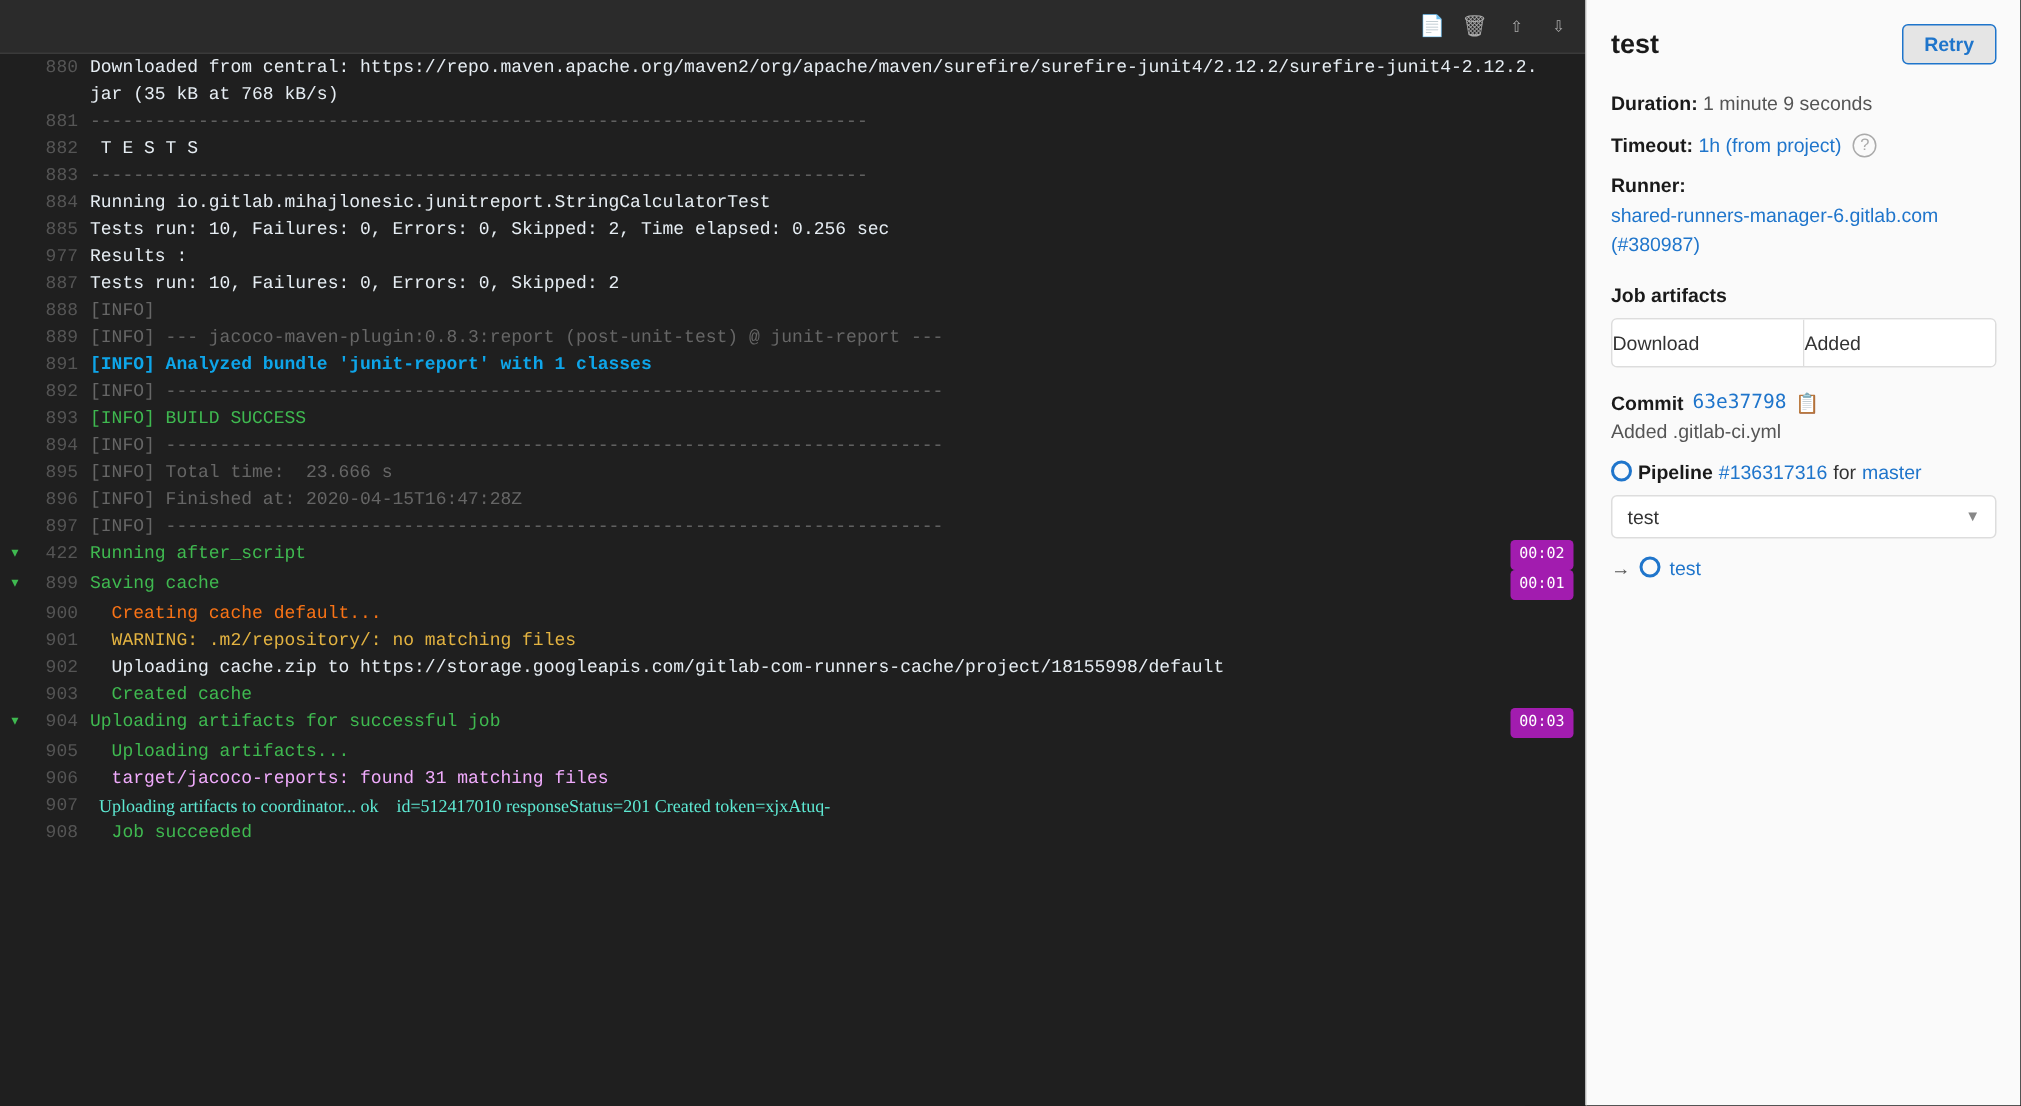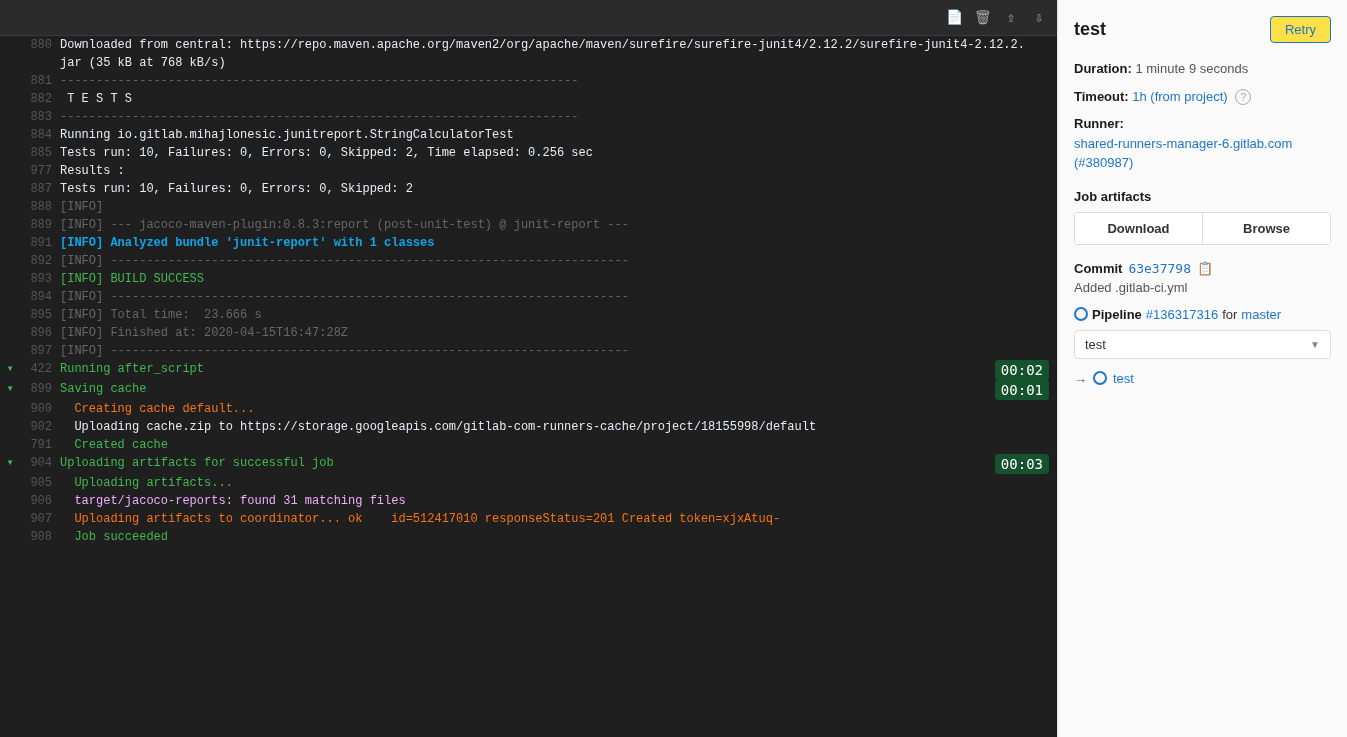--- a/index.html
+++ b/index.html
@@ -65,23 +65,23 @@
       padding-top: 0;
     }
     .line-content {
       flex: 1;
       white-space: pre;
       color: #ccc;
     }
     .line-badge {
       margin-left: auto;
       margin-right: 8px;
-      background: #14532d;
+      background: #a21caf;
       color: #fff;
-      font-size: 14px;
+      font-size: 10px;
       padding: 1px 6px;
       border-radius: 3px;
       font-family: monospace;
       align-self: center;
     }
 
     
     .sidebar {
       width: 290px;
       min-width: 290px;
@@ -99,26 +99,26 @@
       margin-bottom: 16px;
     }
     .sidebar-title {
       font-size: 18px;
       font-weight: 600;
       color: #1a1a1a;
     }
     .retry-btn {
       border: 1px solid #1f75cb;
       color: #1f75cb;
-      background: #fde047;
+      background: #e5e5e5;
       padding: 5px 14px;
       border-radius: 4px;
       cursor: pointer;
       font-size: 13px;
-      font-weight: 400;
+      font-weight: 700;
     }
     .meta-row {
       margin-bottom: 8px;
       line-height: 1.5;
     }
     .meta-label {
       font-weight: 600;
       color: #1a1a1a;
     }
     .meta-value {
@@ -150,29 +150,28 @@
     .artifact-btns {
       display: flex;
       gap: 0;
       border: 1px solid #ddd;
       border-radius: 4px;
       overflow: hidden;
       margin-bottom: 16px;
     }
     .artifact-btn {
       flex: 1;
-      text-align: center;
+      text-align: left;
       padding: 8px 0;
       cursor: pointer;
       font-size: 13px;
       color: #333;
       background: #fff;
       border: none;
       border-right: 1px solid #ddd;
-      font-weight: bold;
     }
     .artifact-btn:last-child { border-right: none; }
     .commit-row {
       display: flex;
       align-items: center;
       gap: 6px;
       margin-bottom: 4px;
     }
     .commit-hash {
       color: #1f75cb;
@@ -348,26 +347,31 @@
         <span class="line-content" style="color: rgb(63, 185, 80);">Saving cache</span>
         <span class="line-badge">00:01</span>
       </div>
       <div class="log-line">
         <span class="line-toggle" style="color: rgb(63, 185, 80);"></span>
         <span class="line-num">900</span>
         <span class="line-content" style="color: #f97316;">  Creating cache default...</span>
       </div>
       <div class="log-line">
         <span class="line-toggle" style="color: rgb(63, 185, 80);"></span>
+        <span class="line-num">901</span>
+        <span class="line-content" style="color: rgb(227, 179, 65);">  WARNING: .m2/repository/: no matching files</span>
+      </div>
+      <div class="log-line">
+        <span class="line-toggle" style="color: rgb(63, 185, 80);"></span>
         <span class="line-num">902</span>
         <span class="line-content" style="color: rgb(230, 237, 243);">  Uploading cache.zip to https://storage.googleapis.com/gitlab-com-runners-cache/project/18155998/default</span>
       </div>
       <div class="log-line">
         <span class="line-toggle" style="color: rgb(63, 185, 80);"></span>
-        <span class="line-num">791</span>
+        <span class="line-num">903</span>
         <span class="line-content" style="color: rgb(63, 185, 80);">  Created cache</span>
       </div>
       <div class="log-line">
         <span class="line-toggle" style="color: rgb(63, 185, 80);">▾</span>
         <span class="line-num">904</span>
         <span class="line-content" style="color: rgb(63, 185, 80);">Uploading artifacts for successful job</span>
         <span class="line-badge">00:03</span>
       </div>
       <div class="log-line">
         <span class="line-toggle" style="color: rgb(63, 185, 80);"></span>
@@ -375,21 +379,21 @@
         <span class="line-content" style="color: rgb(63, 185, 80);">  Uploading artifacts...</span>
       </div>
       <div class="log-line">
         <span class="line-toggle" style="color: rgb(63, 185, 80);"></span>
         <span class="line-num">906</span>
         <span class="line-content" style="color: #f0abfc;">  target/jacoco-reports: found 31 matching files</span>
       </div>
       <div class="log-line">
         <span class="line-toggle" style="color: rgb(63, 185, 80);"></span>
         <span class="line-num">907</span>
-        <span class="line-content" style="color: #f97316;">  Uploading artifacts to coordinator... ok    id=512417010 responseStatus=201 Created token=xjxAtuq-</span>
+        <span class="line-content" style="color: #5eead4; font-family: Liberation Serif, serif;">  Uploading artifacts to coordinator... ok    id=512417010 responseStatus=201 Created token=xjxAtuq-</span>
       </div>
       <div class="log-line">
         <span class="line-toggle" style="color: rgb(63, 185, 80);"></span>
         <span class="line-num">908</span>
         <span class="line-content" style="color: rgb(63, 185, 80);">  Job succeeded</span>
       </div>
     </div>
 </div>
 
 <div class="sidebar">
@@ -411,21 +415,21 @@
 
   <div class="meta-row">
     <span class="meta-label">Runner:</span>
     <br>
     <span class="meta-link">shared-runners-manager-6.gitlab.com (#380987)</span>
   </div>
 
   <div class="section-label">Job artifacts</div>
   <div class="artifact-btns">
     <button class="artifact-btn">Download</button>
-    <button class="artifact-btn">Browse</button>
+    <button class="artifact-btn">Added</button>
   </div>
 
   <div class="commit-row">
     <span class="meta-label">Commit</span>
     <span class="commit-hash meta-link">63e37798</span>
     <span class="copy-icon">📋</span>
   </div>
   <div class="commit-msg">Added .gitlab-ci.yml</div>
 
   <div class="pipeline-row">

